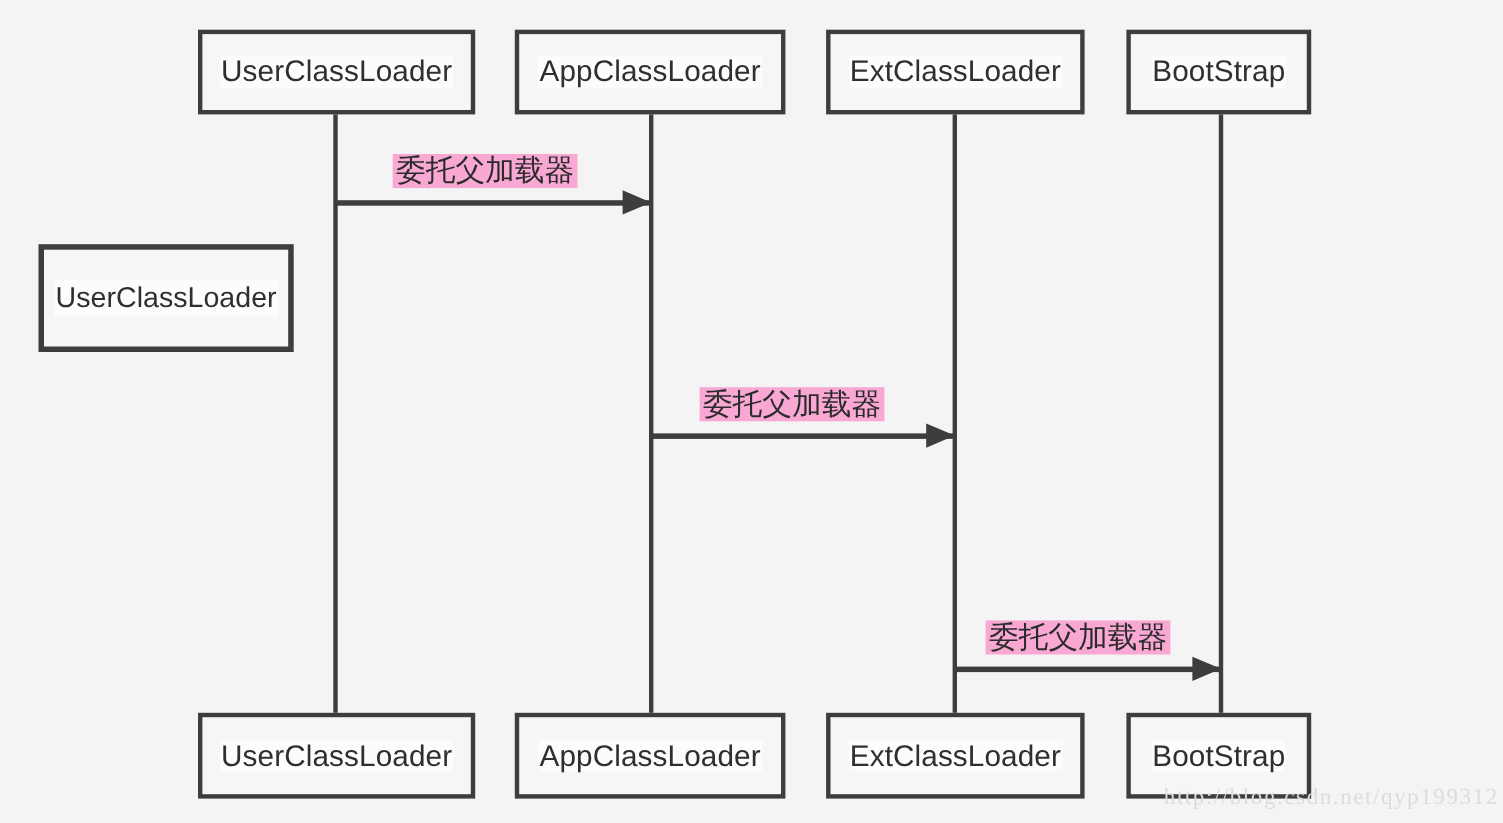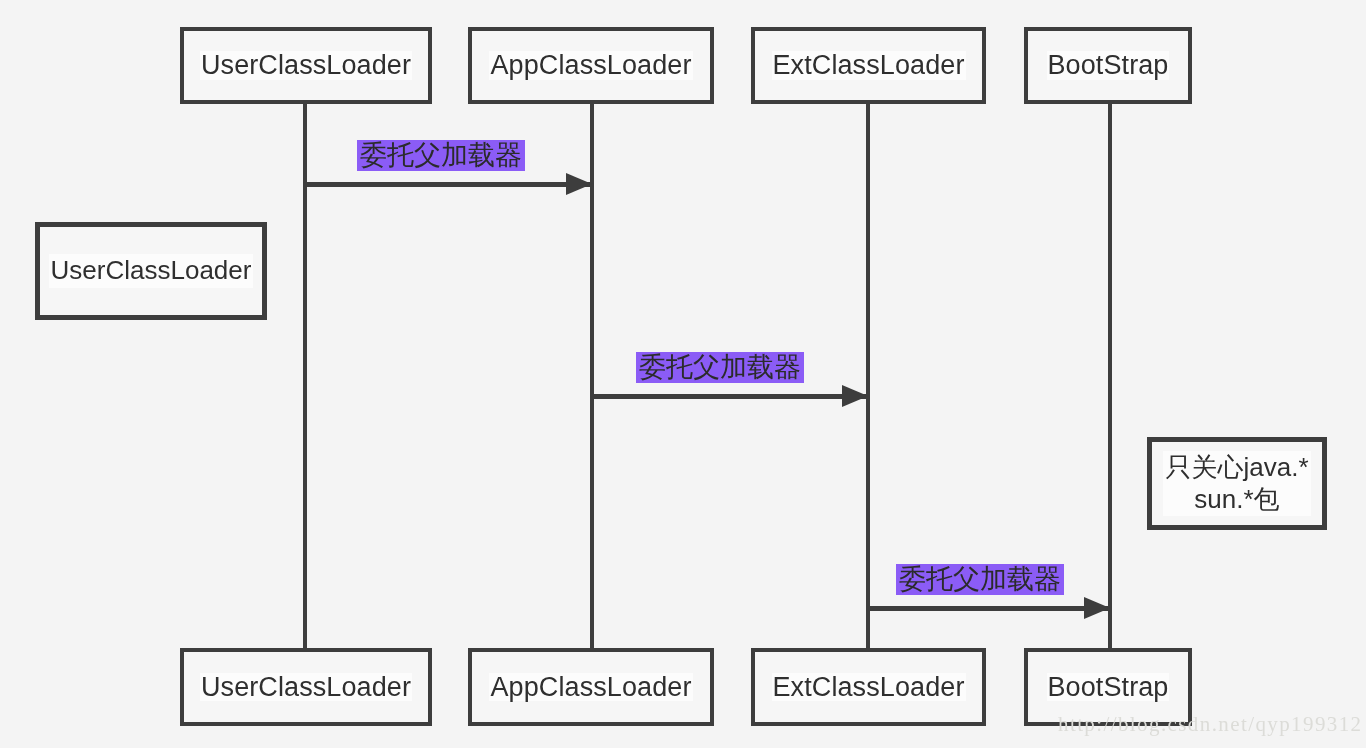--- a/index.html
+++ b/index.html
@@ -66,21 +66,21 @@
     height: 0;
     border-top: 11px solid transparent;
     border-bottom: 11px solid transparent;
     border-left: 26px solid #3d3d3d;
   }
   .message .mlabel {
     position: absolute;
     bottom: 11px;
     font-size: 27px;
     color: #2b2b2b;
-    background: #8b5cf6;
+    background: #f9a8d4;
     white-space: nowrap;
     padding: 0 3px;
     line-height: 1.15;
   }
 
   
   .note {
     position: absolute;
     box-sizing: border-box;
     border: 5px solid #3d3d3d;
@@ -153,26 +153,20 @@
     <div class="mhead" style="left:216px;"></div>
     <div class="mlabel" style="left:28px;">委托父加载器</div>
   </div>
 
   <div class="note" style="left:35px; top:222px; width:232px; height:98px;">
     <div class="ntext">
       <div>UserClassLoader</div>
     </div>
   </div>
 
-  <div class="note" style="left:1147px; top:437px; width:180px; height:93px;">
-    <div class="ntext">
-      <div>只关心java.*</div>
-      <div>sun.*包</div>
-    </div>
-  </div>
 
   <div class="participant" style="left:180px; top:648px; width:252px; height:78px;">
     <span class="plabel">UserClassLoader</span>
   </div>
 
   <div class="participant" style="left:468px; top:648px; width:246px; height:78px;">
     <span class="plabel">AppClassLoader</span>
   </div>
 
   <div class="participant" style="left:751px; top:648px; width:235px; height:78px;">

